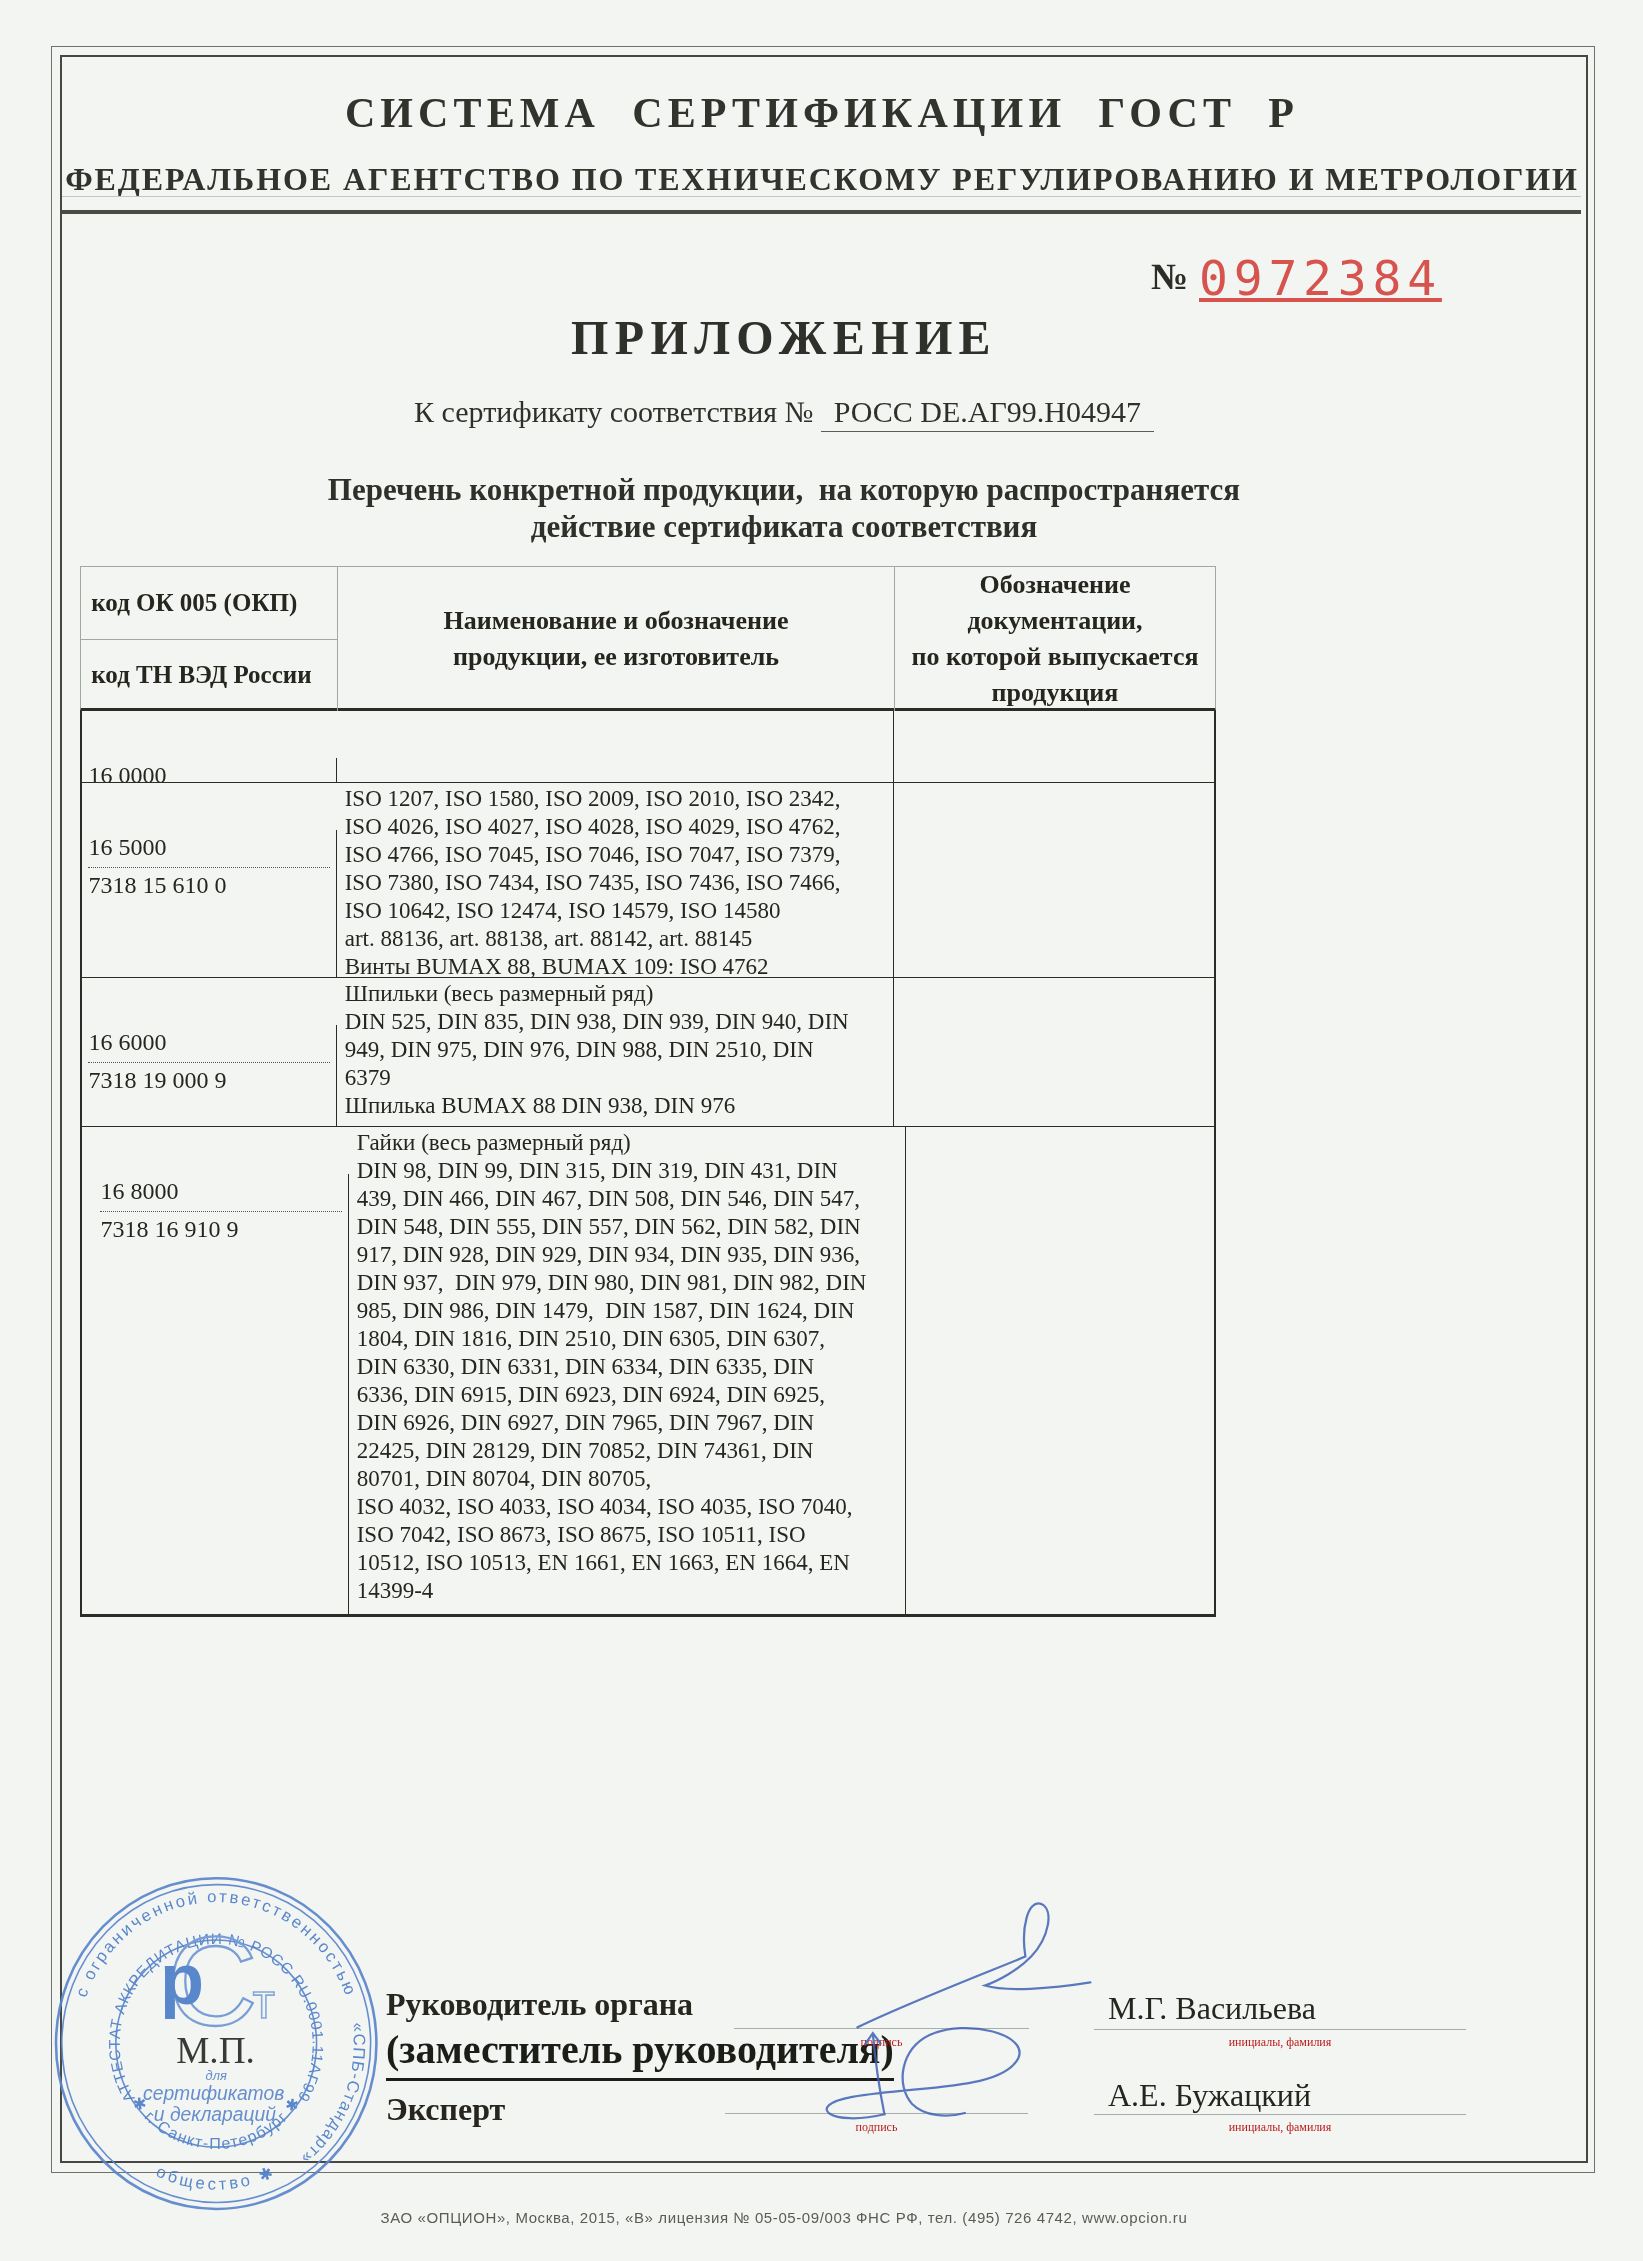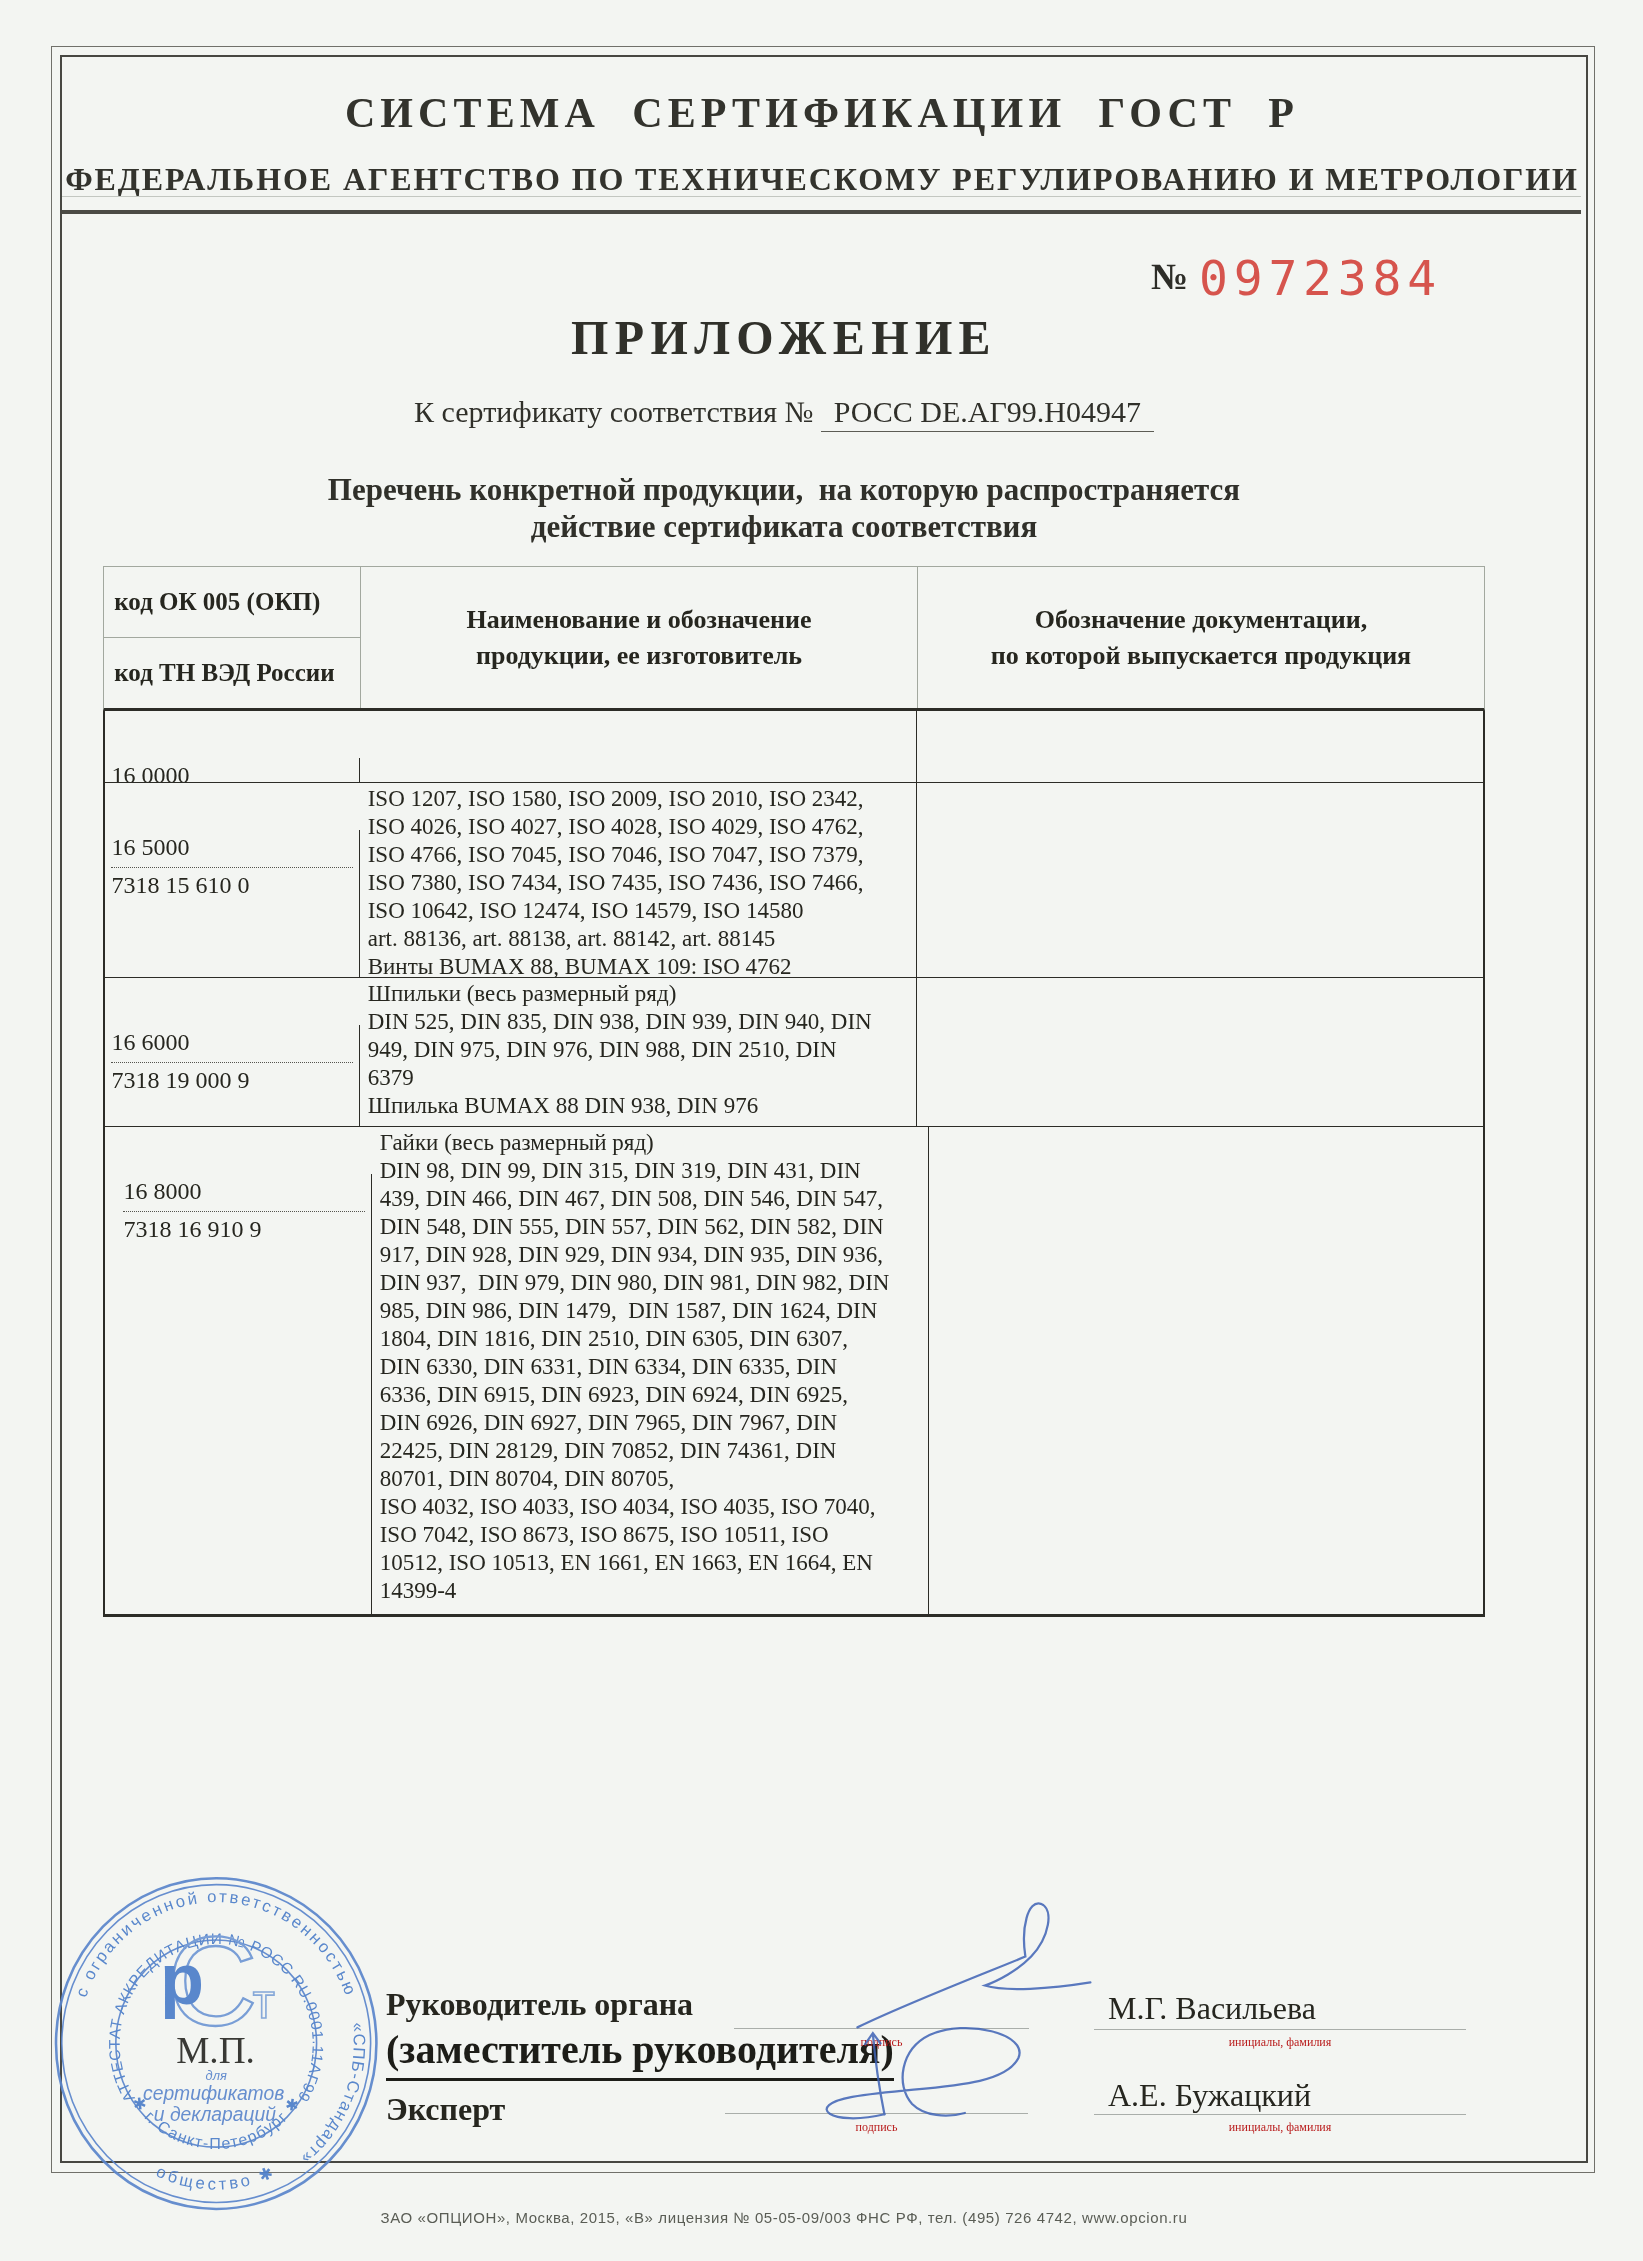--- a/index.html
+++ b/index.html
@@ -16,30 +16,30 @@
   
   .h1{left:62px;top:89px;width:1520px;text-align:center;font-size:42px;font-weight:bold;
       letter-spacing:5.1px;word-spacing:16.7px;color:#33332d;}
   .h2{left:62px;top:161px;width:1520px;text-align:center;font-size:32px;font-weight:bold;
       letter-spacing:1.9px;color:#33332d;}
   .sep-thin{left:62px;top:196px;width:1519px;height:0.6px;background:#c3c7c1;}
   .sep{left:62px;top:210px;width:1519px;height:3.9px;background:#4b4b45;}
   
   .no-label{left:1151px;top:255px;font-size:37px;font-weight:bold;color:#2d2d28;}
   .no-value{left:1199px;top:250px;font-family:"DejaVu Sans Mono", monospace;font-weight:300;
-            font-size:48px;letter-spacing:5.8px;color:#d6544d;}
+            font-size:48px;letter-spacing:5.8px;color:#d6544d;text-decoration:underline;}
   
   .content-col{left:93px;width:1382px;}
   .title{top:310px;text-align:center;font-size:48px;font-weight:bold;letter-spacing:6.4px;color:#30302a;}
   .certline{top:395px;text-align:center;font-size:30px;color:#30302a;white-space:pre-wrap;}
   .certline .num{padding:0 13px 2.6px 13px;border-bottom:1.3px solid #5c5c55;}
   .subtitle{top:471px;text-align:center;font-size:31px;font-weight:bold;line-height:37px;
             color:#30302a;white-space:pre-wrap;}
   
-  .tbl{left:103px;top:566px;width:1382px;}
+  .tbl{left:80px;top:566px;width:1136px;}
   .thead{box-sizing:border-box;border:0.6px solid #a2a89f;border-bottom:3.2px solid #2c2c27;
          display:grid;grid-template-columns:257px 557px auto;height:145px;}
   .thc{box-sizing:border-box;font-weight:bold;font-size:26px;}
   .thc1{border-right:0.6px solid #a2a89f;display:flex;flex-direction:column;}
   .thc1 .half{box-sizing:border-box;flex:1;display:flex;align-items:center;padding-left:10.3px;font-size:25px;}
   .thc1 .half:first-child{border-bottom:0.6px solid #a2a89f;}
   .thc2{border-right:0.6px solid #a2a89f;}
   .thc2,.thc3{display:flex;align-items:center;justify-content:center;text-align:center;
               white-space:pre-line;line-height:36px;}
   .tbody{box-sizing:border-box;border-left:2.6px solid #2c2c27;border-right:2.6px solid #2c2c27;

